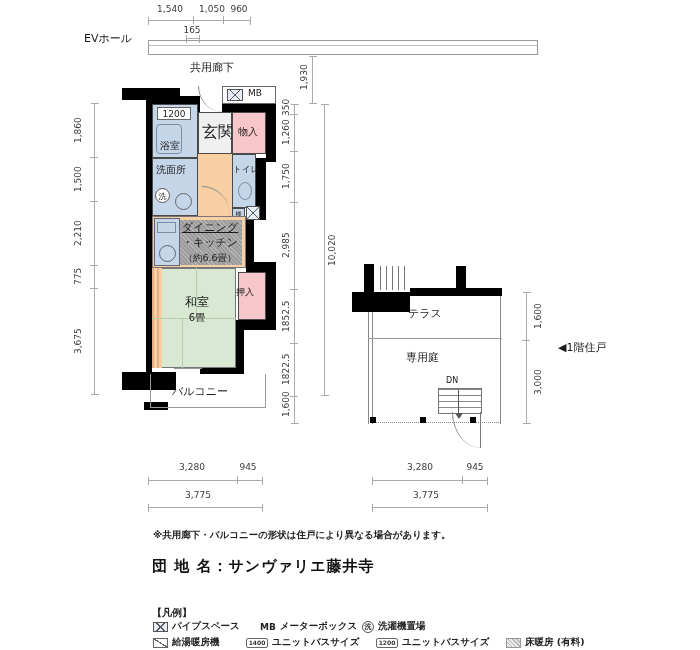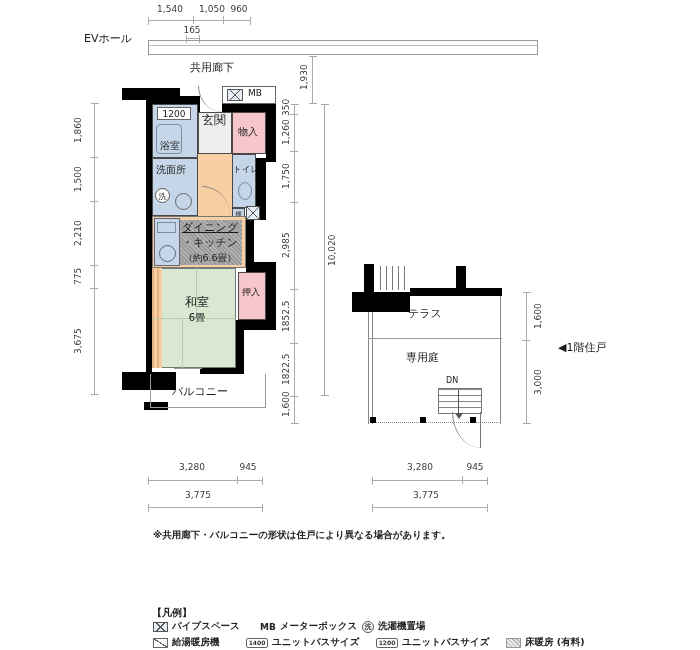--- a/index.html
+++ b/index.html
@@ -86,21 +86,21 @@
   <div class="abs" style="left:222px;top:86px;width:54px;height:18px;border:1px solid #666;background:#fff;"></div>
   <div class="ps-x" style="left:227px;top:89px;width:14px;height:10px;"></div>
   <div class="lbl" style="left:248px;top:89px;font-size:9px;">MB</div>
 
   <div class="room" style="left:152px;top:104px;width:46px;height:54px;background:#c6d6e9;"></div>
   <div class="abs ctr" style="left:157px;top:107px;width:34px;height:13px;border:1px solid #666;background:#fff;font-size:9px;line-height:13px;">1200</div>
   <div class="abs" style="left:156px;top:124px;width:26px;height:30px;border:1px solid #7a8ca0;border-radius:4px;"></div>
   <div class="lbl" style="left:160px;top:140px;font-size:10px;">浴室</div>
 
   <div class="room" style="left:198px;top:112px;width:34px;height:42px;background:#efefef;"></div>
-  <div class="lbl" style="left:202px;top:114px;font-size:12px;">玄関</div>
+  <div class="lbl" style="left:202px;top:123px;font-size:16px;">玄関</div>
 
   <div class="room" style="left:232px;top:112px;width:34px;height:42px;background:#f6c6ca;"></div>
   <div class="lbl" style="left:238px;top:126px;font-size:10px;">物入</div>
 
   <div class="abs" style="left:198px;top:154px;width:34px;height:62px;background:#f8cfa3;"></div>
   <div class="arc-tr" style="left:202px;top:186px;width:28px;height:28px;"></div>
 
   <div class="room" style="left:152px;top:158px;width:46px;height:58px;background:#c6d6e9;"></div>
   <div class="lbl" style="left:156px;top:164px;font-size:10px;">洗面所</div>
   <div class="abs ctr" style="left:155px;top:188px;width:15px;height:15px;border:1px solid #555;border-radius:50%;font-size:8px;line-height:15px;background:#fff;">洗</div>
@@ -124,21 +124,21 @@
 
   <div class="room" style="left:152px;top:268px;width:84px;height:100px;background:#d9e8d2;border-color:#777;"></div>
   <div class="abs" style="left:152px;top:268px;width:10px;height:100px;background:repeating-linear-gradient(90deg,#e5b183 0 2px,#f8cfa3 2px 5px);"></div>
   <div class="tatamiline" style="left:196px;top:268px;width:1px;height:50px;"></div>
   <div class="tatamiline" style="left:152px;top:318px;width:84px;height:1px;"></div>
   <div class="tatamiline" style="left:182px;top:318px;width:1px;height:50px;"></div>
   <div class="lbl ctr" style="left:162px;top:296px;width:70px;font-size:12px;">和室</div>
   <div class="lbl ctr" style="left:162px;top:312px;width:70px;font-size:10px;">6畳</div>
 
   <div class="room" style="left:238px;top:272px;width:28px;height:48px;background:#f6c6ca;"></div>
-  <div class="lbl" style="left:242px;top:288px;font-size:9px;">押入</div>
+  <div class="lbl" style="left:236px;top:288px;font-size:9px;">押入</div>
 
   <div class="abs" style="left:150px;top:374px;width:116px;height:34px;border:1px solid #999;border-top:none;"></div>
   <div class="thin" style="left:174px;top:368px;width:28px;height:1px;"></div>
   <div class="lbl" style="left:172px;top:386px;">バルコニー</div>
 
   <div class="dl-v" style="left:94px;top:103px;height:292px;"></div>
   <div class="tick-h" style="left:90px;top:157px;"></div>
   <div class="tick-h" style="left:90px;top:201px;"></div>
   <div class="tick-h" style="left:90px;top:265px;"></div>
   <div class="tick-h" style="left:90px;top:288px;"></div>
@@ -208,20 +208,21 @@
   <div class="lbl" style="left:558px;top:342px;">◀1階住戸</div>
 
   <div class="hdim dim" style="left:396px;top:462px;width:48px;">3,280</div>
   <div class="hdim dim" style="left:460px;top:462px;width:30px;">945</div>
   <div class="dl-h" style="left:372px;top:480px;width:116px;"></div>
   <div class="tick-v" style="left:462px;top:476px;"></div>
   <div class="hdim dim" style="left:402px;top:490px;width:48px;">3,775</div>
   <div class="dl-h" style="left:372px;top:507px;width:116px;"></div>
 
   <div class="note" style="left:153px;top:529px;">※共用廊下・バルコニーの形状は住戸により異なる場合があります。</div>
+  <div class="title" style="left:152px;top:557px;">団 地 名：サンヴァリエ藤井寺</div>
 
   <div class="note" style="left:152px;top:606px;font-size:10px;">【凡例】</div>
 
   <div class="legend-item" style="left:153px;top:620px;">
     <span class="swatch ps-x" style="position:relative;width:15px;height:10px;"></span>
     <span>パイプスペース</span>
   </div>
   <div class="legend-item" style="left:260px;top:620px;">
     <span style="font-size:9px;">MB</span>
     <span>メーターボックス</span>

